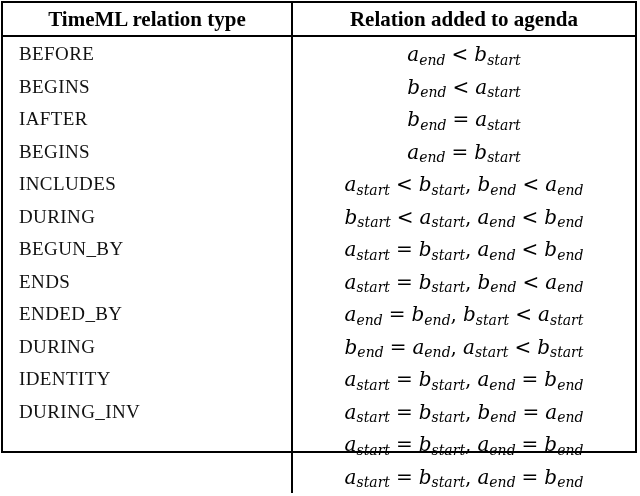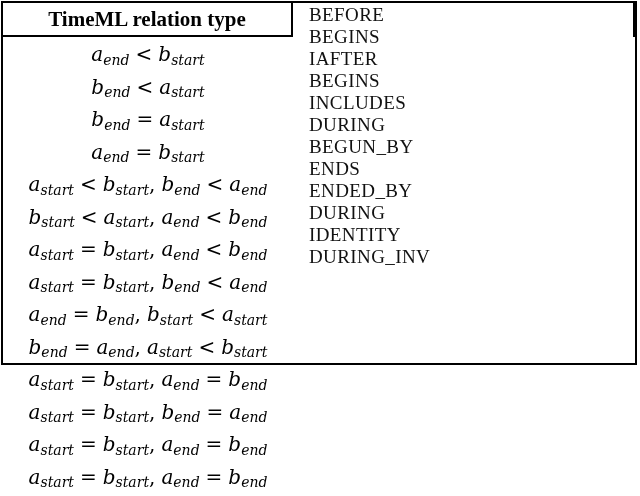--- a/index.html
+++ b/index.html
@@ -1,19 +1,19 @@
 <!DOCTYPE html>
 <html><head>
 <meta charset="utf-8">
 <style>
   html, body { margin: 0; padding: 0; background: #ffffff; }
   body { width: 640px; height: 496px; overflow: hidden; position: relative; }
   .tbl {
     position: absolute; left: 1px; top: 1px;
-    width: 636px; height: 364px;
+    width: 636px; height: 452px;
     border: 2px solid #000; box-sizing: border-box;
     display: grid;
     grid-template-columns: 290px 1fr;
     grid-template-rows: 34px 1fr;
   }
   .hdr {
     font-family: "Liberation Serif", serif;
     font-weight: bold; font-size: 21px; color: #000;
     display: flex; align-items: center; justify-content: center;
     border-bottom: 2px solid #000;
@@ -34,20 +34,21 @@
   .m-var { font-style: italic; }
   .m-sub { font-style: italic; font-size: 14px; vertical-align: -4px; margin-top: 11px; }
   .m-op { padding: 0 6px; font-style: normal; }
   .m-comma { font-style: normal; padding-right: 6px; }
 </style>
 </head>
 <body>
 
 <div class="tbl">
   <div class="hdr left">TimeML relation type</div>
+  <div class="hdr right">Relation added to agenda</div>
   <div class="col left" id="col-left">
       <div class="row">BEFORE</div>
       <div class="row">BEGINS</div>
       <div class="row">IAFTER</div>
       <div class="row">BEGINS</div>
       <div class="row">INCLUDES</div>
       <div class="row">DURING</div>
       <div class="row">BEGUN_BY</div>
       <div class="row">ENDS</div>
       <div class="row">ENDED_BY</div>

